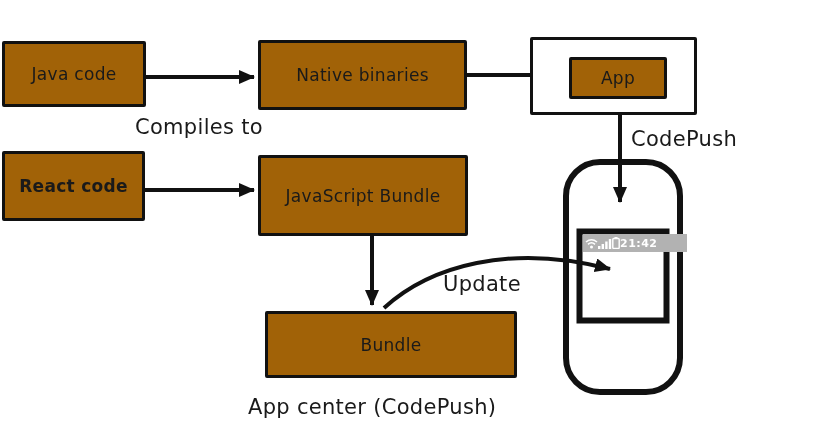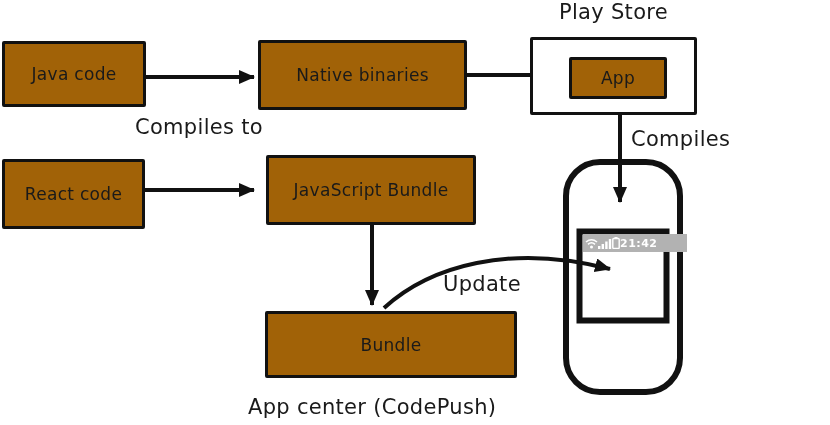--- a/index.html
+++ b/index.html
@@ -41,22 +41,22 @@
   .free-label {
     position: absolute;
     color: #1a1a1a;
     font-size: 21px;
     letter-spacing: 0.3px;
     z-index: 3;
     white-space: nowrap;
   }
   #java-code       { left: 2px;   top: 41px;  width: 144px; height: 66px; }
   #native-binaries { left: 258px; top: 40px;  width: 209px; height: 70px; }
-  #react-code      { left: 2px;   top: 159px; width: 143px; height: 70px; }
-  #js-bundle       { left: 258px; top: 155px; width: 210px; height: 70px; margin-left: 8px; }
+  #react-code      { left: 2px;   top: 151px; width: 143px; height: 70px; font-weight: bold; }
+  #js-bundle       { left: 258px; top: 155px; width: 210px; height: 81px; }
   #bundle          { left: 265px; top: 311px; width: 252px; height: 67px; text-align: center; }
   #play-store-box  { left: 530px; top: 37px;  width: 167px; height: 78px; }
   #app-box         { left: 569px; top: 57px;  width: 98px;  height: 42px; z-index: 2; }
 
   #play-store-title { left: 530px; top: 0px; width: 167px; text-align: center; }
   #compiles-to      { left: 135px; top: 115px; }
   #download-label   { left: 631px; top: 127px; }
   #update-label     { left: 443px; top: 272px; }
   #app-center-label { left: 248px; top: 395px; }
 
@@ -123,23 +123,22 @@
   <div class="node" id="react-code">
     <span>React code</span>
   </div>
   <div class="node" id="js-bundle">
     <span>JavaScript Bundle</span>
   </div>
   <div class="node" id="bundle">
     <span>Bundle</span>
   </div>
 
-  <div class="free-label" id="play-store-title">Play Store</div>
   <div class="free-label" id="compiles-to">Compiles to</div>
-  <div class="free-label" id="download-label">Compiles</div>
+  <div class="free-label" id="download-label">CodePush</div>
   <div class="free-label" id="update-label">Update</div>
   <div class="free-label" id="app-center-label">App center (CodePush)</div>
 
   <div class="statusbar" id="statusbar" style="background: rgb(178, 178, 178);">
     <svg class="sb-icon" width="13" height="11" viewBox="0 0 13 11">
       <path d="M1 4 Q6.5 -0.5 12 4" fill="none" stroke="#ffffff" stroke-width="1.6"></path>
       <path d="M3 6.3 Q6.5 3.2 10 6.3" fill="none" stroke="#ffffff" stroke-width="1.6"></path>
       <circle cx="6.5" cy="9" r="1.5" fill="#ffffff"></circle>
     </svg>
     <svg class="sb-icon" width="14" height="11" viewBox="0 0 14 11">

